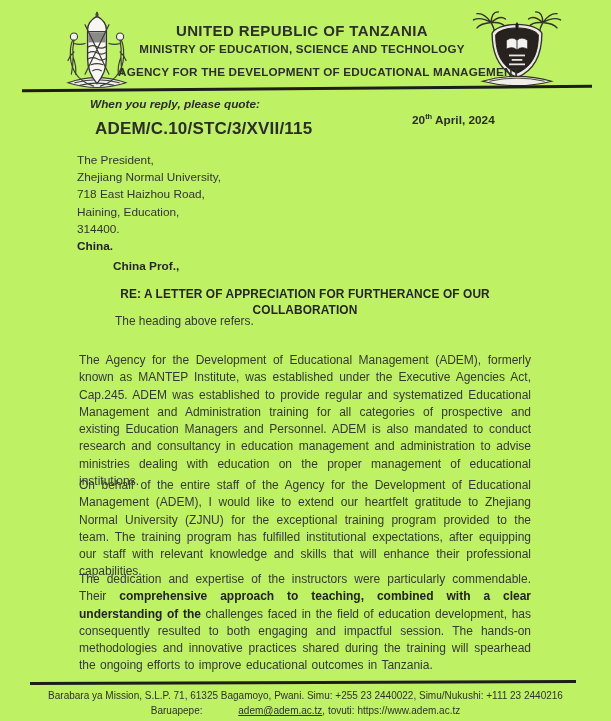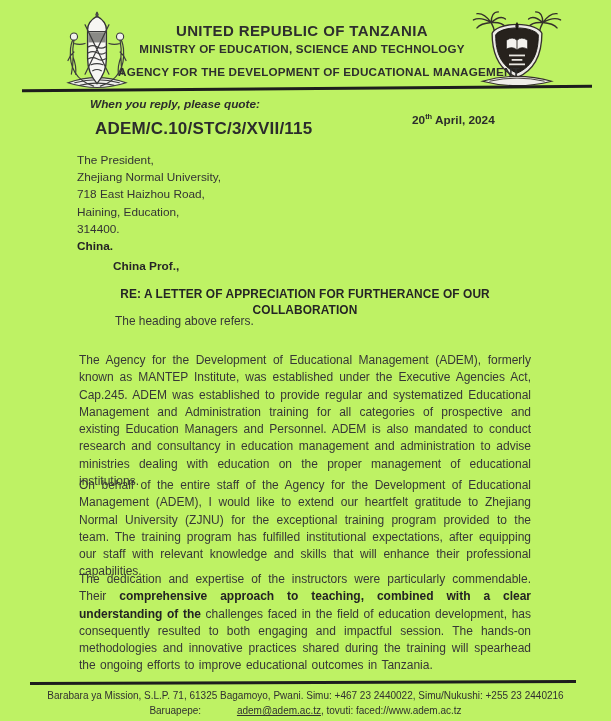--- a/index.html
+++ b/index.html
@@ -167,17 +167,17 @@
   <div class="salutation">China Prof.,</div>
   <div class="subject">RE: A LETTER OF APPRECIATION FOR FURTHERANCE OF OUR COLLABORATION</div>
   <div class="intro">The heading above refers.</div>
 
   <div class="para para-1">The Agency for the Development of Educational Management (ADEM), formerly known as MANTEP Institute, was established under the Executive Agencies Act, Cap.245. ADEM was established to provide regular and systematized Educational Management and Administration training for all categories of prospective and existing Education Managers and Personnel. ADEM is also mandated to conduct research and consultancy in education management and administration to advise ministries dealing with education on the proper management of educational institutions.</div>
   <div class="para para-2">On behalf of the entire staff of the Agency for the Development of Educational Management (ADEM), I would like to extend our heartfelt gratitude to Zhejiang Normal University (ZJNU) for the exceptional training program provided to the team.  The training program has fulfilled institutional expectations, after equipping our staff with relevant knowledge and skills that will enhance their professional capabilities.</div>
   <div class="para para-3"><span>The dedication and expertise of the instructors were particularly commendable. Their </span><b>comprehensive approach to teaching, combined with a clear understanding of the</b><span> challenges faced in the field of education development, has consequently resulted to both engaging and impactful session. The hands-on methodologies and innovative practices shared during the training will spearhead the ongoing efforts to improve educational outcomes in Tanzania.</span></div>
 
   <div class="rule-bottom"></div>
   <div class="footer">
-    <div>Barabara ya Mission, S.L.P. 71, 61325 Bagamoyo, Pwani. Simu: +467 23 2440022, Simu/Nukushi: +255 23 2440216</div>
-    <div><span>Baruapepe: </span><span class="email">adem@adem.ac.tz</span><span>,  tovuti: </span><span>faced://www.adem.ac.tz</span></div>
+    <div>Barabara ya Mission, S.L.P. 71, 61325 Bagamoyo, Pwani. Simu: +255 23 2440022, Simu/Nukushi: +111 23 2440216</div>
+    <div><span>Baruapepe: </span><span class="email">adem@adem.ac.tz</span><span>,  tovuti: </span><span>https://www.adem.ac.tz</span></div>
   </div>
 
 </div>
 
 </body></html>

